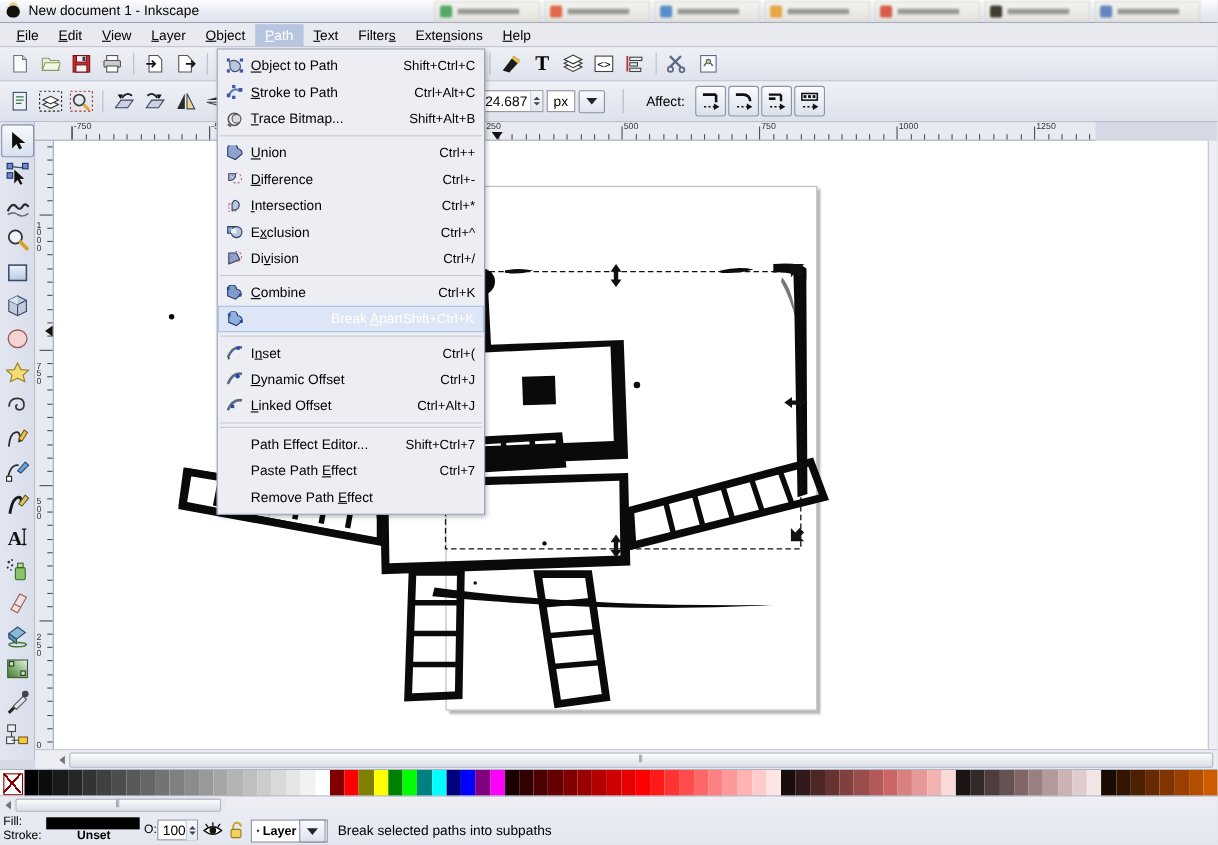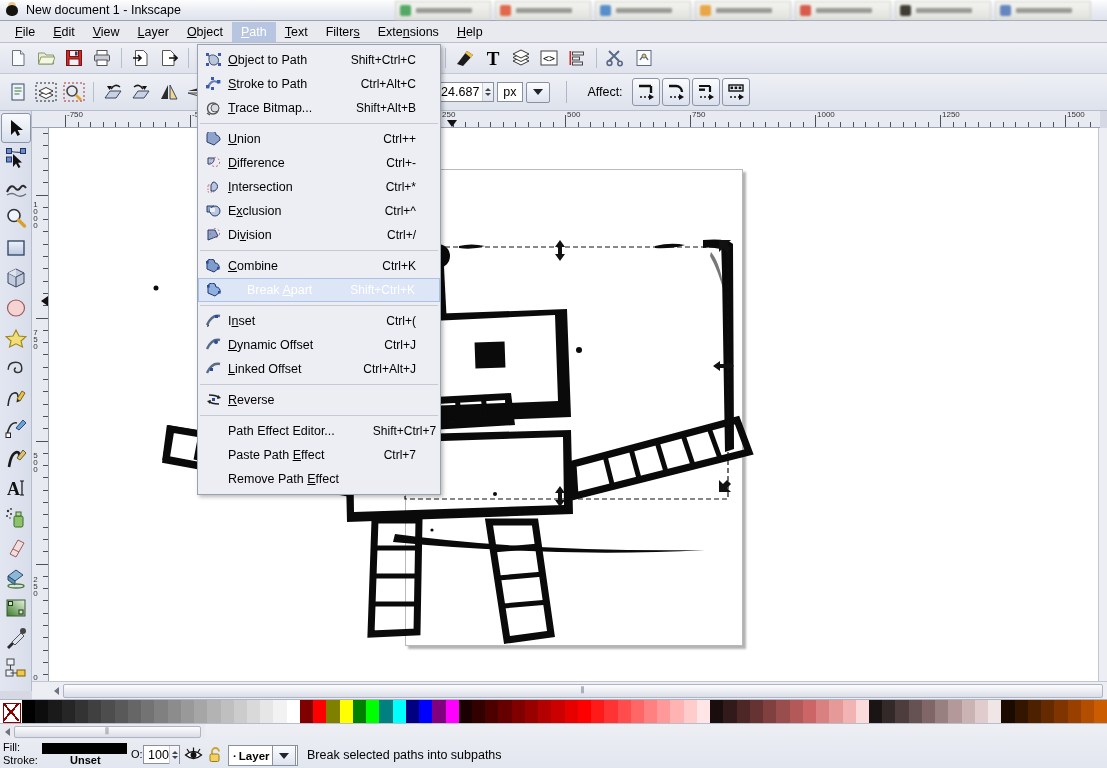--- a/index.html
+++ b/index.html
@@ -108,21 +108,21 @@
     width:30px; height:30px; margin:0 auto 0; display:flex;align-items:center;justify-content:center;
     position:relative;
   }
   .tool.sel {
     border:1px solid #8d94a6; border-radius:3px;
     background:linear-gradient(#f8fafd,#d9e0ee);
   }
 
   
   .ruler-h {
-    position:absolute; left:32px; top:111px; width:1068px; height:17px;
+    position:absolute; left:32px; top:111px; width:964px; height:17px;
     background:#e7eaf1; border-bottom:1px solid #9ba2b2; overflow:hidden;
   }
   .ruler-v {
     position:absolute; left:32px; top:128px; width:17px; height:553px;
     background:#e7eaf1; border-right:1px solid #9ba2b2; overflow:hidden;
   }
   .rh-tick { position:absolute; bottom:0; width:1px; background:#4a4f5b; }
   .rh-lab { position:absolute; top:0px; font-size:8px; color:#333; line-height:8px; white-space:nowrap;}
   .rv-tick { position:absolute; right:0; height:1px; background:#4a4f5b; }
   .rv-lab { position:absolute; left:0px; font-size:8px; color:#333;
@@ -217,21 +217,21 @@
   }
   .m-item {
     height:24px; display:flex; align-items:center; position:relative; padding-left:4px;
     font-size:12.5px; color:#000;
   }
   .m-item.hl { background:#dce6f7; border:1px solid #a8c3e6; color:#fff; height:24px;text-align:right; }
   .m-item.hl .m-lab, .m-item.hl .m-acc { color:#fff; }
   .m-ico { width:24px; height:20px; display:flex;align-items:center;justify-content:center;flex:0 0 auto;}
   .m-lab { flex:1 1 auto; padding-left:2px; white-space:nowrap; }
   .m-lab u { text-decoration:underline; }
-  .m-acc { font-size:12px; color:#000; padding-right:24px; white-space:nowrap;margin-left:38px; }
+  .m-acc { font-size:12px; color:#000; padding-right:8px; white-space:nowrap; }
   .m-sep { height:1px; background:#c4c9d3; margin:3px 2px 3px 2px; }
 </style>
 </head>
 <body>
 
 <div id="app">
 
   <div class="titlebar">
     <div class="title-ico">
       <div class="top"></div>
@@ -1213,33 +1213,20 @@
         <span class="m-ico">
           <svg width="16" height="14" viewBox="0 0 16 14">
             <path d="M1 11 q5 -11 13 -9" fill="none" stroke="#5a6a86" stroke-width="2.4"></path>
             <rect x="4" y="6" width="3" height="3" fill="#2a4a9a"></rect>
           </svg>
         </span>
         <span class="m-lab"><u>L</u>inked Offset</span>
         <span class="m-acc">Ctrl+Alt+J</span>
       </div>
       <div class="m-sep"></div>
-      <div class="m-item">
-        <span class="m-ico">
-          <svg width="16" height="14" viewBox="0 0 16 14">
-            <path d="M3 2 q8 0 10 3" fill="none" stroke="#222" stroke-width="1.4"></path>
-            <path d="M12 2 l3 3 l-4 1z" fill="#222"></path>
-            <path d="M13 11 q-8 0 -10 -3" fill="none" stroke="#222" stroke-width="1.4"></path>
-            <path d="M4 11 l-3 -3 l4 -1z" fill="#222"></path>
-            <rect x="6" y="5" width="3" height="3" fill="#2a4a9a"></rect>
-          </svg>
-        </span>
-        <span class="m-lab"><u>R</u>everse</span>
-        <span class="m-acc"></span>
-      </div>
       <div class="m-sep"></div>
       <div class="m-item">
         <span class="m-ico"></span>
         <span class="m-lab">Path Effect Editor...</span>
         <span class="m-acc">Shift+Ctrl+7</span>
       </div>
       <div class="m-item">
         <span class="m-ico"></span>
         <span class="m-lab">Paste Path <u>E</u>ffect</span>
         <span class="m-acc">Ctrl+7</span>

